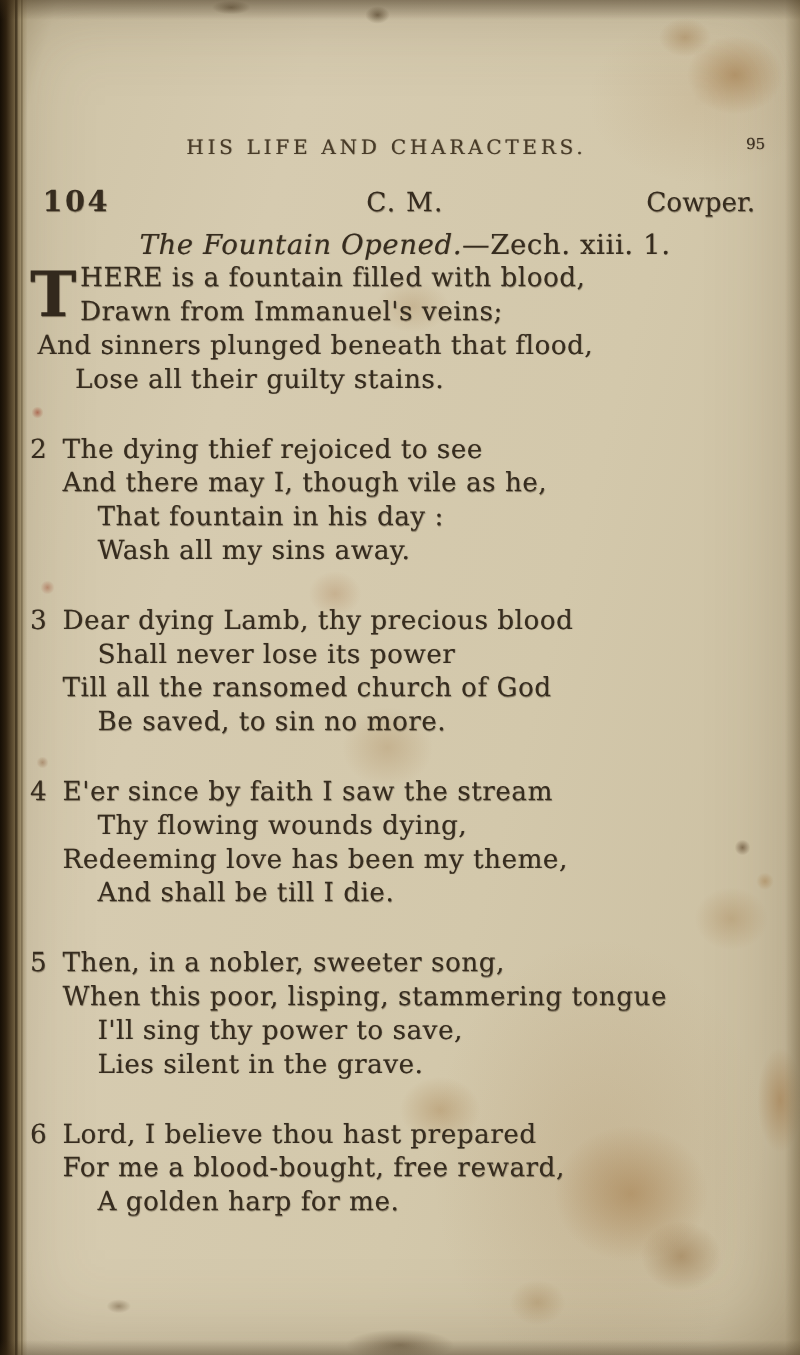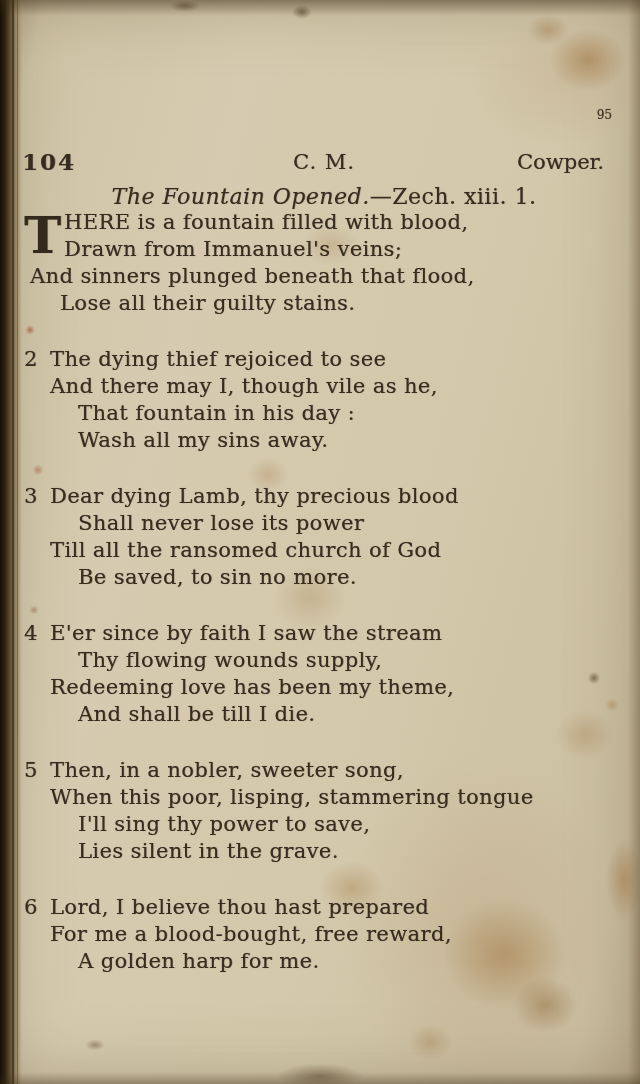--- a/index.html
+++ b/index.html
@@ -65,21 +65,21 @@
   
   .header-row { position:relative; height:30px; margin-bottom:10px; }
   .running-header {
     position:absolute; left:0; right:30px; text-align:center;
     font-size:16px; letter-spacing:3px; color:#483b28; font-variant:small-caps;
   }
   .page-number { position:absolute; right:6px; top:0; font-size:12px; color:#3c3022; }
 
   
   .meta-row { position:relative; height:32px; margin-bottom:4px; font-size:21px; }
-  .hymn-number { position:absolute; left:-8px; top:0; font-weight:bold; font-size:23px; letter-spacing:2px; }
+  .hymn-number { position:absolute; left:-8px; top:0; font-weight:bold; font-size:23px; letter-spacing:2px;padding-left:12px; }
   .hymn-meter  { position:absolute; left:50%; transform:translateX(-50%); top:2px; letter-spacing:1px; }
   .hymn-author { position:absolute; right:14px; top:2px; }
 
   
   .title-row { text-align:center; font-size:22px; }
   .hymn-title { font-style:italic; letter-spacing:0.5px; }
   .hymn-reference { letter-spacing:0.5px; }
 
   
   .verse { margin-bottom:29px; font-size:21px; }
@@ -104,20 +104,21 @@
   <div class="binding"></div>
   <div class="binding-line-1"></div>
   <div class="binding-line-2"></div>
   <div class="fore-edge"></div>
   <div class="top-shade"></div>
   <div class="bottom-shade"></div>
 
   <div class="content">
 
     <div class="header-row">
+      <div class="running-header">HIS LIFE AND CHARACTERS.</div>
       <div class="page-number">95</div>
     </div>
 
     <div class="meta-row">
       <span class="hymn-number">104</span>
       <span class="hymn-meter">C. M.</span>
       <span class="hymn-author">Cowper.</span>
     </div>
 
     <div class="title-row">
@@ -141,21 +142,21 @@
 
     <div class="verse">
       <div class="line"><span class="vnum">3</span><span>Dear dying Lamb, thy precious blood</span></div>
       <div class="line ind">Shall never lose its power</div>
       <div class="line cont">Till all the ransomed church of God</div>
       <div class="line ind">Be saved, to sin no more.</div>
     </div>
 
     <div class="verse">
       <div class="line"><span class="vnum">4</span><span>E'er since by faith I saw the stream</span></div>
-      <div class="line ind">Thy flowing wounds supply,</div>
+      <div class="line ind">Thy flowing wounds dying,</div>
       <div class="line cont">Redeeming love has been my theme,</div>
       <div class="line ind">And shall be till I die.</div>
     </div>
 
     <div class="verse">
       <div class="line"><span class="vnum">5</span><span>Then, in a nobler, sweeter song,</span></div>
       <div class="line cont">When this poor, lisping, stammering tongue</div>
       <div class="line ind">I'll sing thy power to save,</div>
       <div class="line ind">Lies silent in the grave.</div>
     </div>

